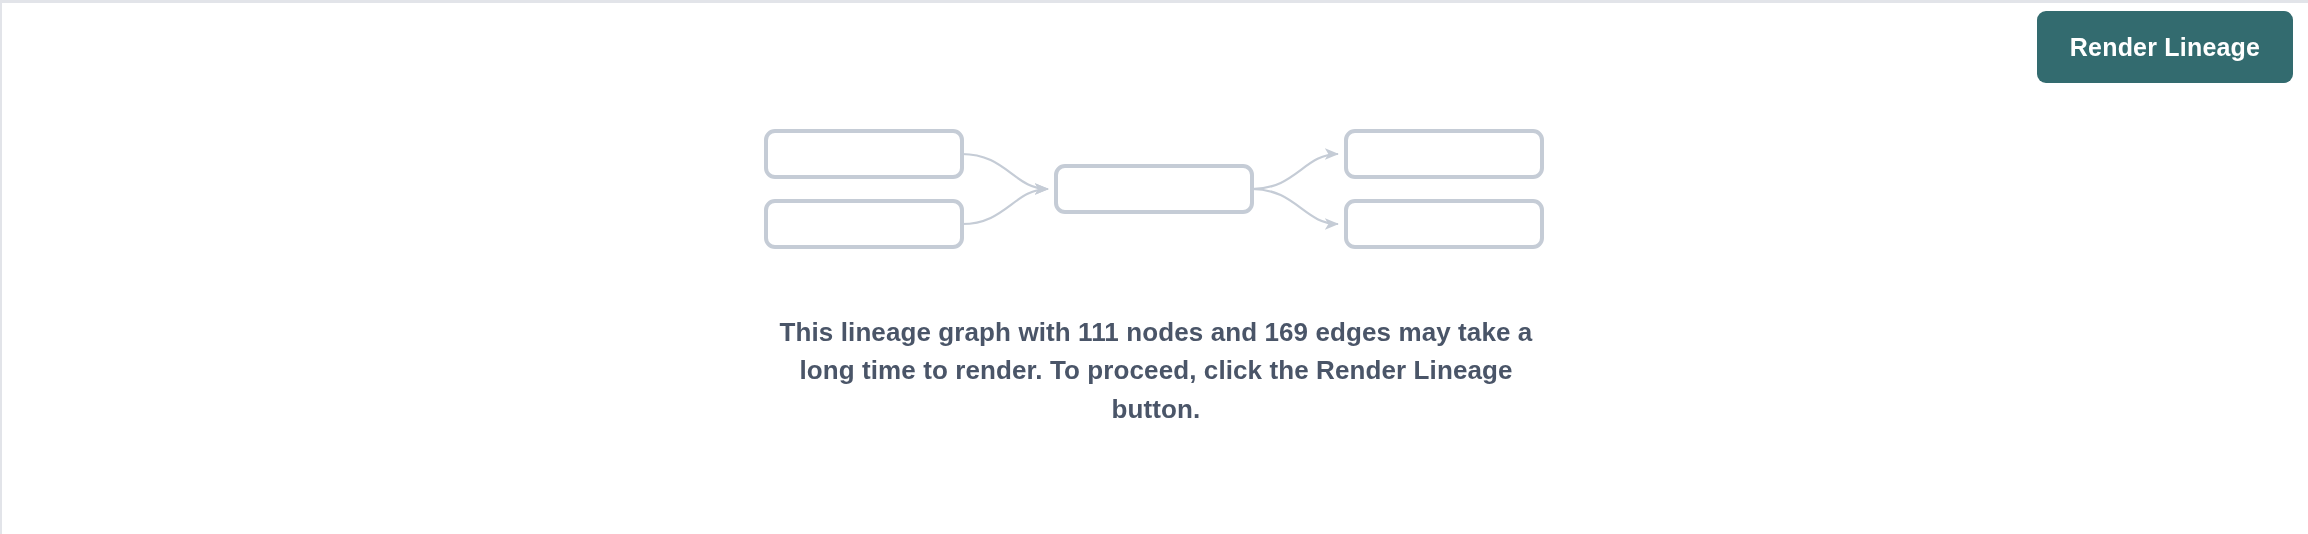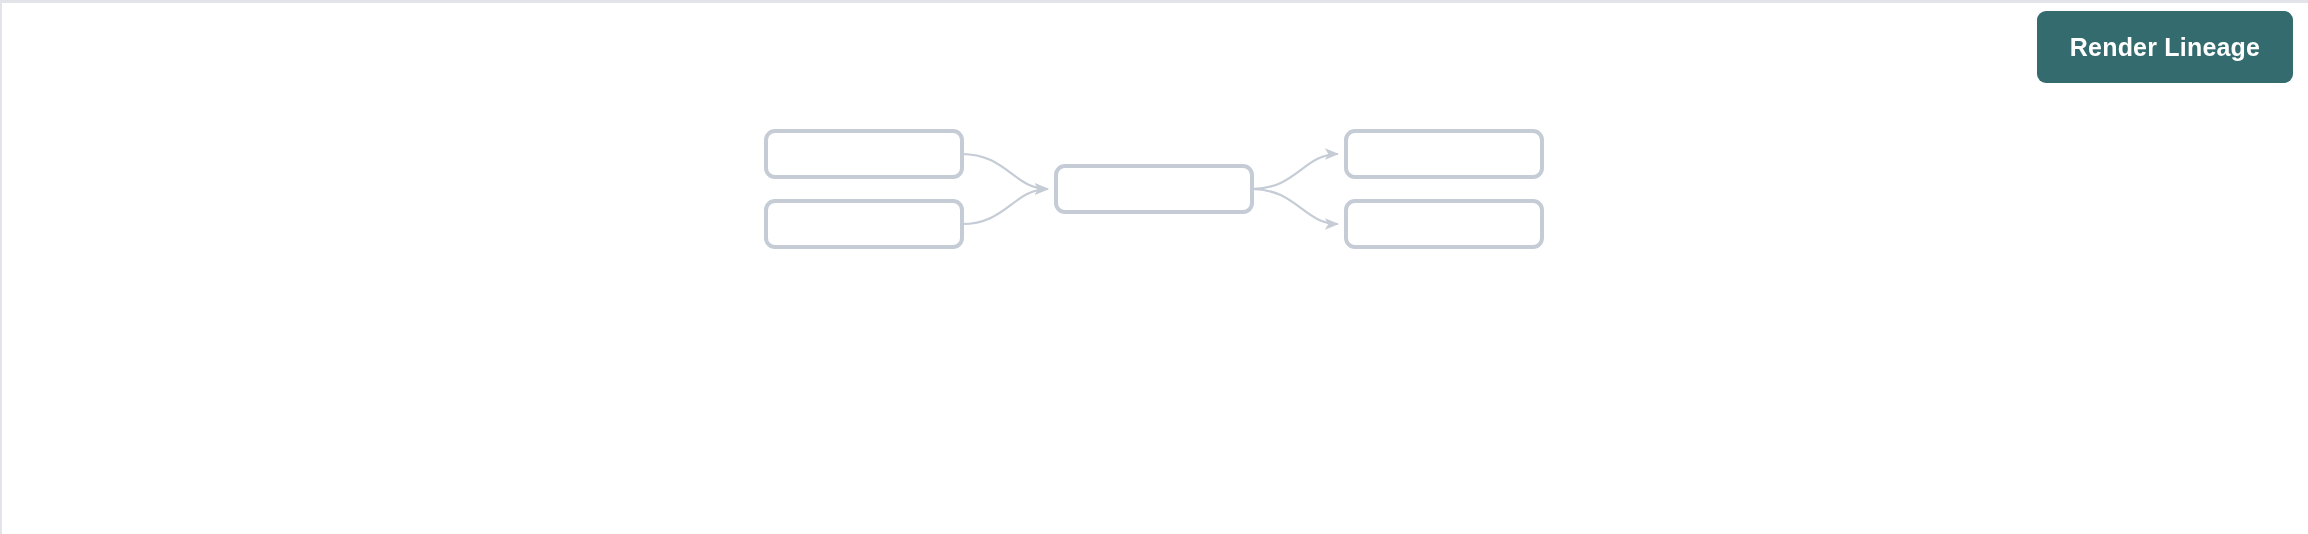--- a/index.html
+++ b/index.html
@@ -118,15 +118,16 @@
 
       <path class="edge-path" marker-end="url(#arrowhead)" d="M496,66 C540,66 548,101 582,101"></path>
 
       <rect class="node-rect" x="10" y="8" width="196" height="46" rx="9"></rect>
       <rect class="node-rect" x="10" y="78" width="196" height="46" rx="9"></rect>
       <rect class="node-rect" x="300" y="43" width="196" height="46" rx="9"></rect>
       <rect class="node-rect" x="590" y="8" width="196" height="46" rx="9"></rect>
       <rect class="node-rect" x="590" y="78" width="196" height="46" rx="9"></rect>
     </svg>
 
+    <div id="placeholder-message">This lineage graph with 111 nodes and 169 edges may take a long time to render. To proceed, click the Render Lineage button.</div>
 
   </div>
 </div>
 
 </body></html>

